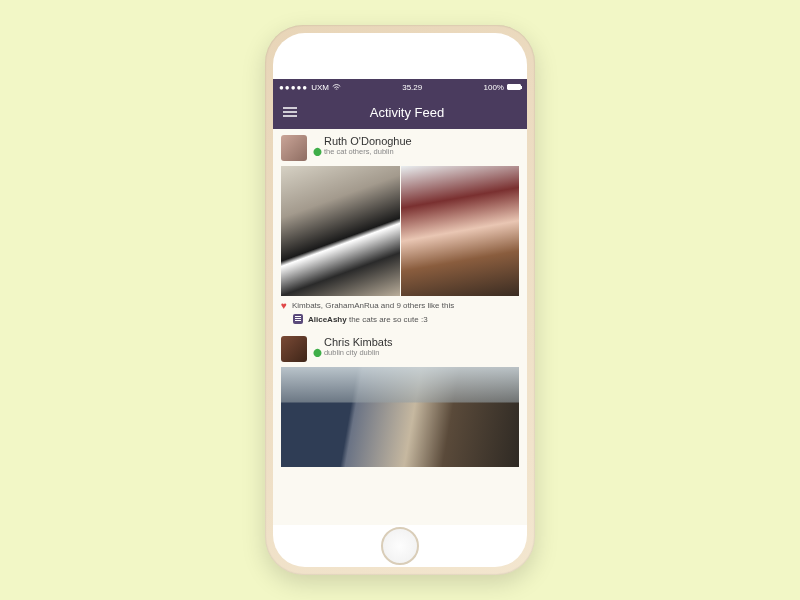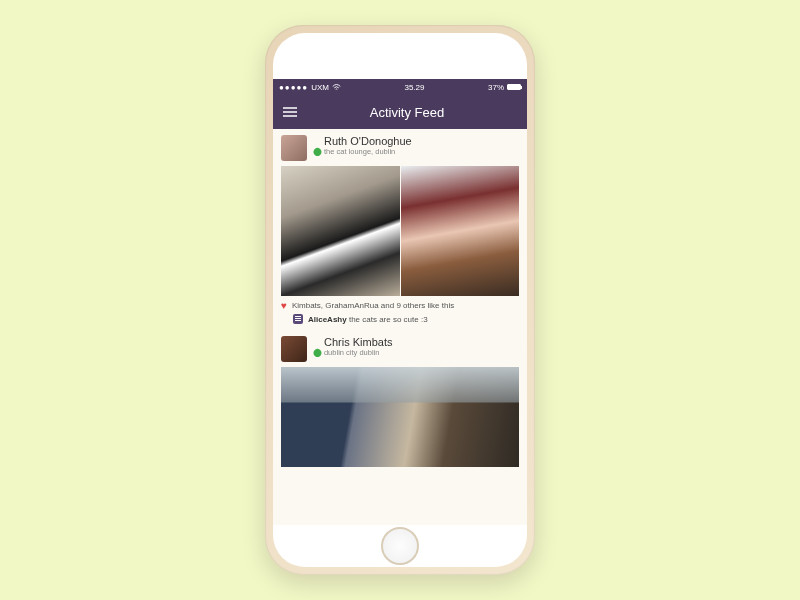--- a/index.html
+++ b/index.html
@@ -141,21 +141,21 @@
       <div class="statusbar">
         <div class="sb-left">
           <span class="dots">●●●●●</span>
           <span>UXM</span>
           <svg width="9" height="7" viewBox="0 0 12 9">
               <path d="M1 3 Q6 -2 11 3 M3 5 Q6 2 9 5 M5 7 Q6 6 7 7" stroke="#fff" fill="none" stroke-width="1.2"></path>
             </svg>
         </div>
         <span>35.29</span>
         <div class="sb-right">
-          <span>37%</span>
+          <span>100%</span>
           <span class="batt">
               <i></i>
             </span>
         </div>
       </div>
 
       <div class="header">
         <div class="hamburger">
           <svg width="14" height="10" viewBox="0 0 14 10">
               <path d="M0 1h14M0 5h14M0 9h14" stroke-width="1.4"></path>
@@ -166,21 +166,21 @@
 
       <div class="feed">
 
         <div class="post">
           <div class="post-head">
             <div class="avatar ruth"></div>
             <div class="post-meta">
               <span class="author">Ruth O'Donoghue</span>
               <span class="loc-row">
                 <span class="pin">⬤</span>
-                <span>the cat lounge, dublin</span>
+                <span>the cat others, dublin</span>
               </span>
             </div>
           </div>
           <div class="media two">
             <div class="img cat1"></div>
             <div class="img cat2"></div>
           </div>
           <div class="likes-row">
             <span class="heart">♥</span>
             <span>Kimbats, GrahamAnRua and 9 others like this</span>

